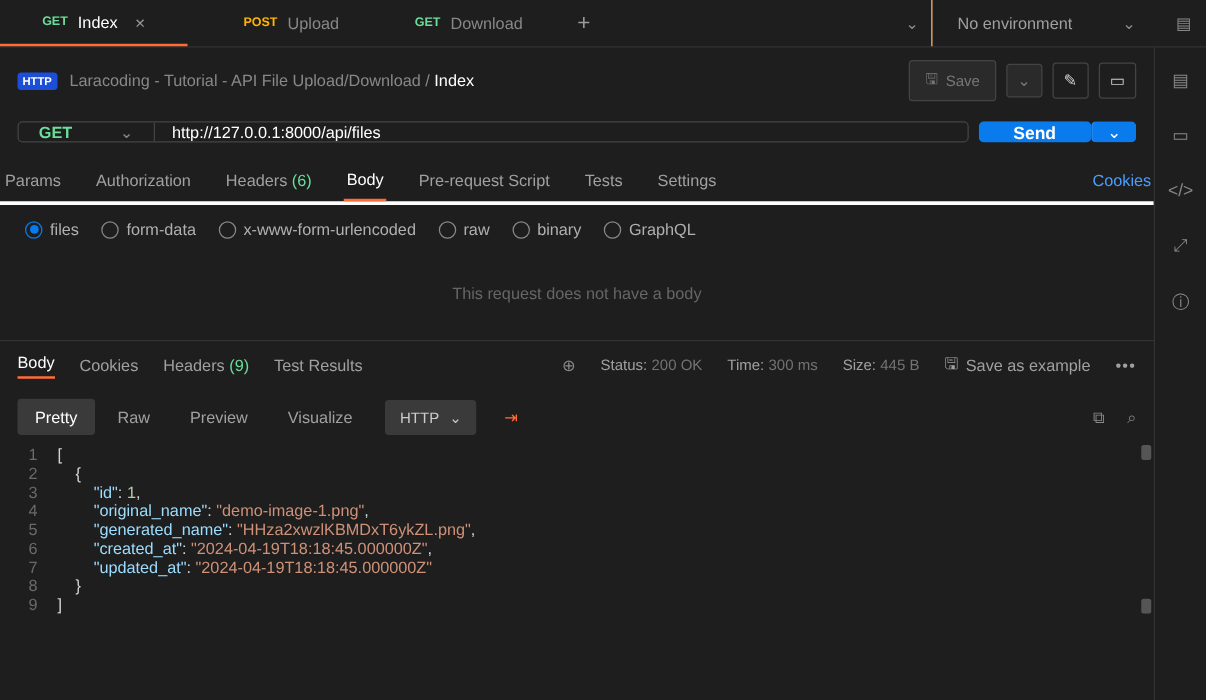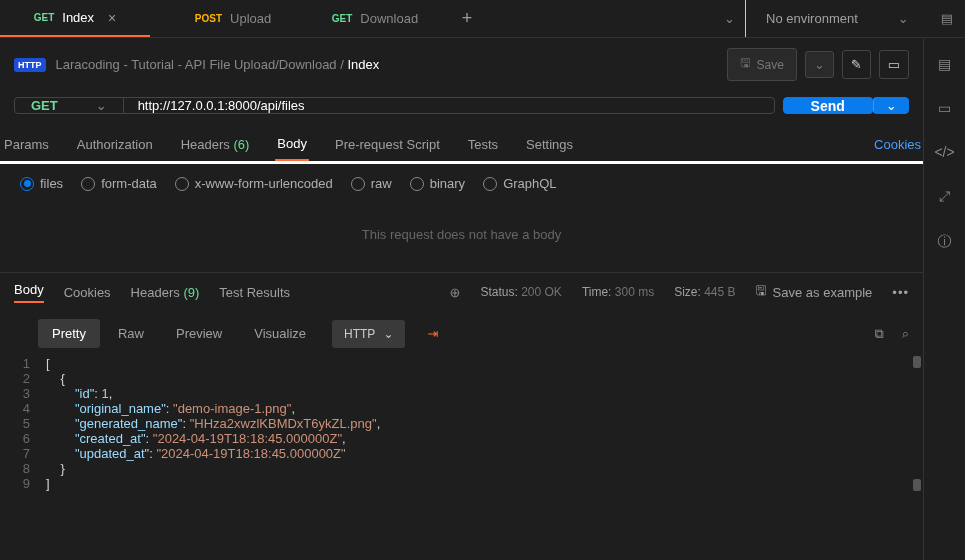--- a/index.html
+++ b/index.html
@@ -51,21 +51,21 @@
 .no-body { text-align: center; color: #666; padding: 24px 0 30px; font-size: 13px; }
 .resp-bar { display: flex; align-items: center; padding: 8px 14px; border-top: 1px solid #333; gap: 20px; font-size: 13px; }
 .resp-tab { cursor: pointer; color: #a0a0a0; }
 .resp-tab.active { color: #fff; border-bottom: 2px solid #ff6c37; padding-bottom: 4px; }
 .resp-sp { flex: 1; }
 .status-seg { color: #a0a0a0; font-size: 12px; }
 .status-seg .ok { color: #737373; }
 .save-ex { display: flex; align-items: center; gap: 6px; color: #a0a0a0; cursor: pointer; }
 .dots { color: #a0a0a0; cursor: pointer; letter-spacing: 1px; }
 .globe { color: #888; }
-.view-row { display: flex; align-items: center; padding: 8px 14px; gap: 4px; margin-left: 24px; }
+.view-row { display: flex; align-items: center; padding: 8px 14px; gap: 4px; }
 .view-tab { padding: 7px 14px; cursor: pointer; color: #a0a0a0; font-size: 13px; border-radius: 3px; }
 .view-tab.active { background: #3a3a3a; color: #fff; }
 .fmt-sel { background: #3a3a3a; padding: 7px 12px; display: flex; align-items: center; gap: 8px; border-radius: 3px; margin-left: 8px; cursor: pointer; color: #ccc; font-size: 12px; }
 .wrap-btn { margin-left: 8px; padding: 7px 10px; cursor: pointer; color: #ff6c37; border-radius: 3px; }
 .view-sp { flex: 1; }
 .view-icn { color: #888; margin-left: 14px; cursor: pointer; }
 .code-area { font-family: Consolas, Monaco, monospace; font-size: 13px; overflow: auto; position: relative; }
 .code-line { display: flex; }
 .ln { width: 46px; text-align: right; color: #6a6a6a; padding-right: 16px; user-select: none; flex-shrink: 0; }
 .lc { white-space: pre; }

